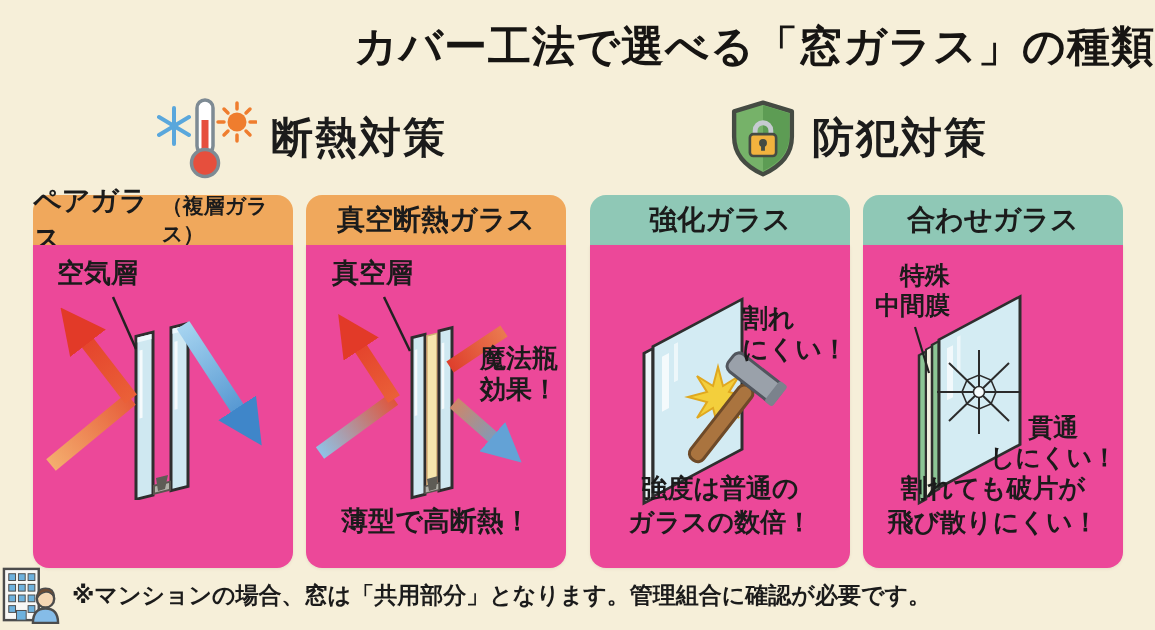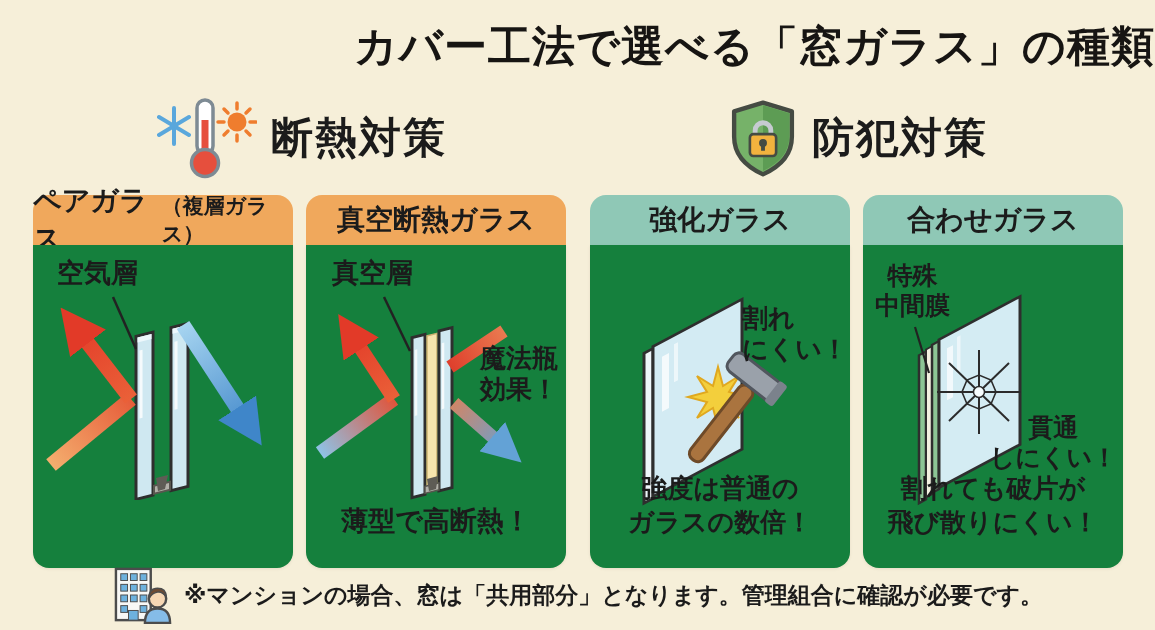--- a/index.html
+++ b/index.html
@@ -33,46 +33,46 @@
     height:50px; border-radius:16px 16px 0 0;
     display:flex; align-items:center; justify-content:center;
     font-weight:700; font-size:28px; gap:2px;
   }
   .hdr-orange { background:#f0a85c; }
   .hdr-teal   { background:#8fc8b6; }
   .h-suffix   { font-size:21px; font-weight:700; }
 
   .card-body {
     position:relative; height:323px;
-    background:#15803d; border-radius:0 0 16px 16px;
+    background:#ec4899; border-radius:0 0 16px 16px;
     box-shadow:0 1px 3px rgba(120,100,70,.12);
   }
   .illus { position:absolute; top:0; left:0; }
 
   .diagram-label, .callout {
     position:absolute; font-weight:700; white-space:pre-line;
     line-height:1.18; z-index:3;
   }
   .lbl-air     { left:24px; top:12px; font-size:27px; }
   .lbl-vacuum  { left:26px; top:12px; font-size:27px; }
-  .lbl-film    { left:12px; top:16px; font-size:25px; text-align:center; }
+  .lbl-film    { left:12px; top:16px; font-size:25px; text-align:right; }
   .co-thermos  { right:8px;  top:98px;  font-size:26px; }
   .co-nobreak  { left:152px; top:26px;  font-size:26px;margin-top:32px; }
   .co-nopierce { right:6px;  top:168px; font-size:25px; text-align:center; }
 
   .card-caption {
     position:absolute; left:0; right:0; text-align:center;
     font-weight:700; white-space:pre-line; line-height:1.3; z-index:3;
   }
   .cap-1line { bottom:30px; font-size:27px; }
   .cap-2line { bottom:28px; font-size:26px; }
 
   .footer {
     position:absolute; top:566px; left:0; width:1155px;
-    display:flex; justify-content:center; align-items:center; gap:10px;
+    display:flex; align-items:center; gap:10px;
   }
   .footer-note { font-size:23px; font-weight:700; }
 </style>
 </head>
 <body>
 
 <h1 class="title">カバー工法で選べる「窓ガラス」の種類</h1>
 
 <div class="section-header sec-insulation">
   <svg width="100" height="84" viewBox="0 0 100 84">

